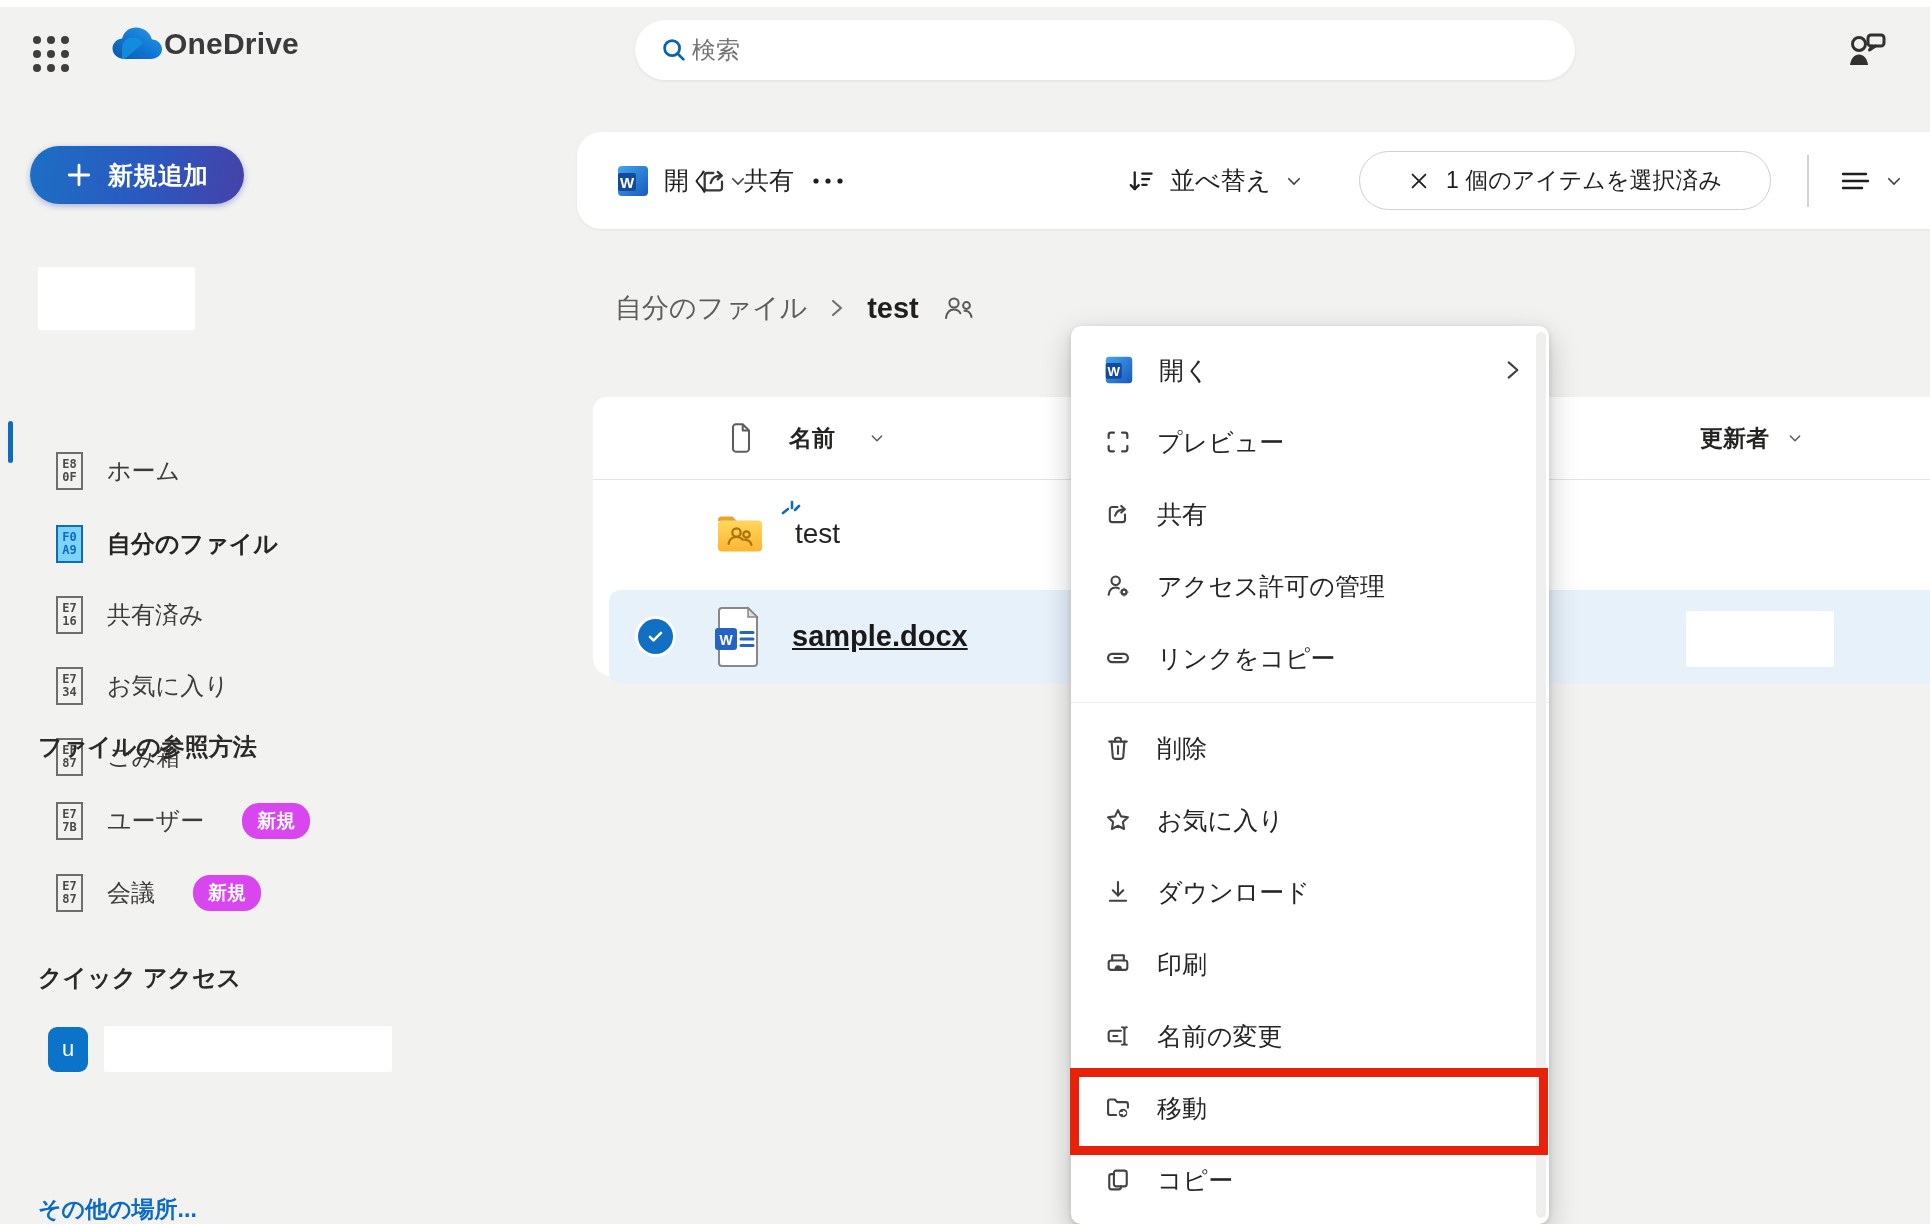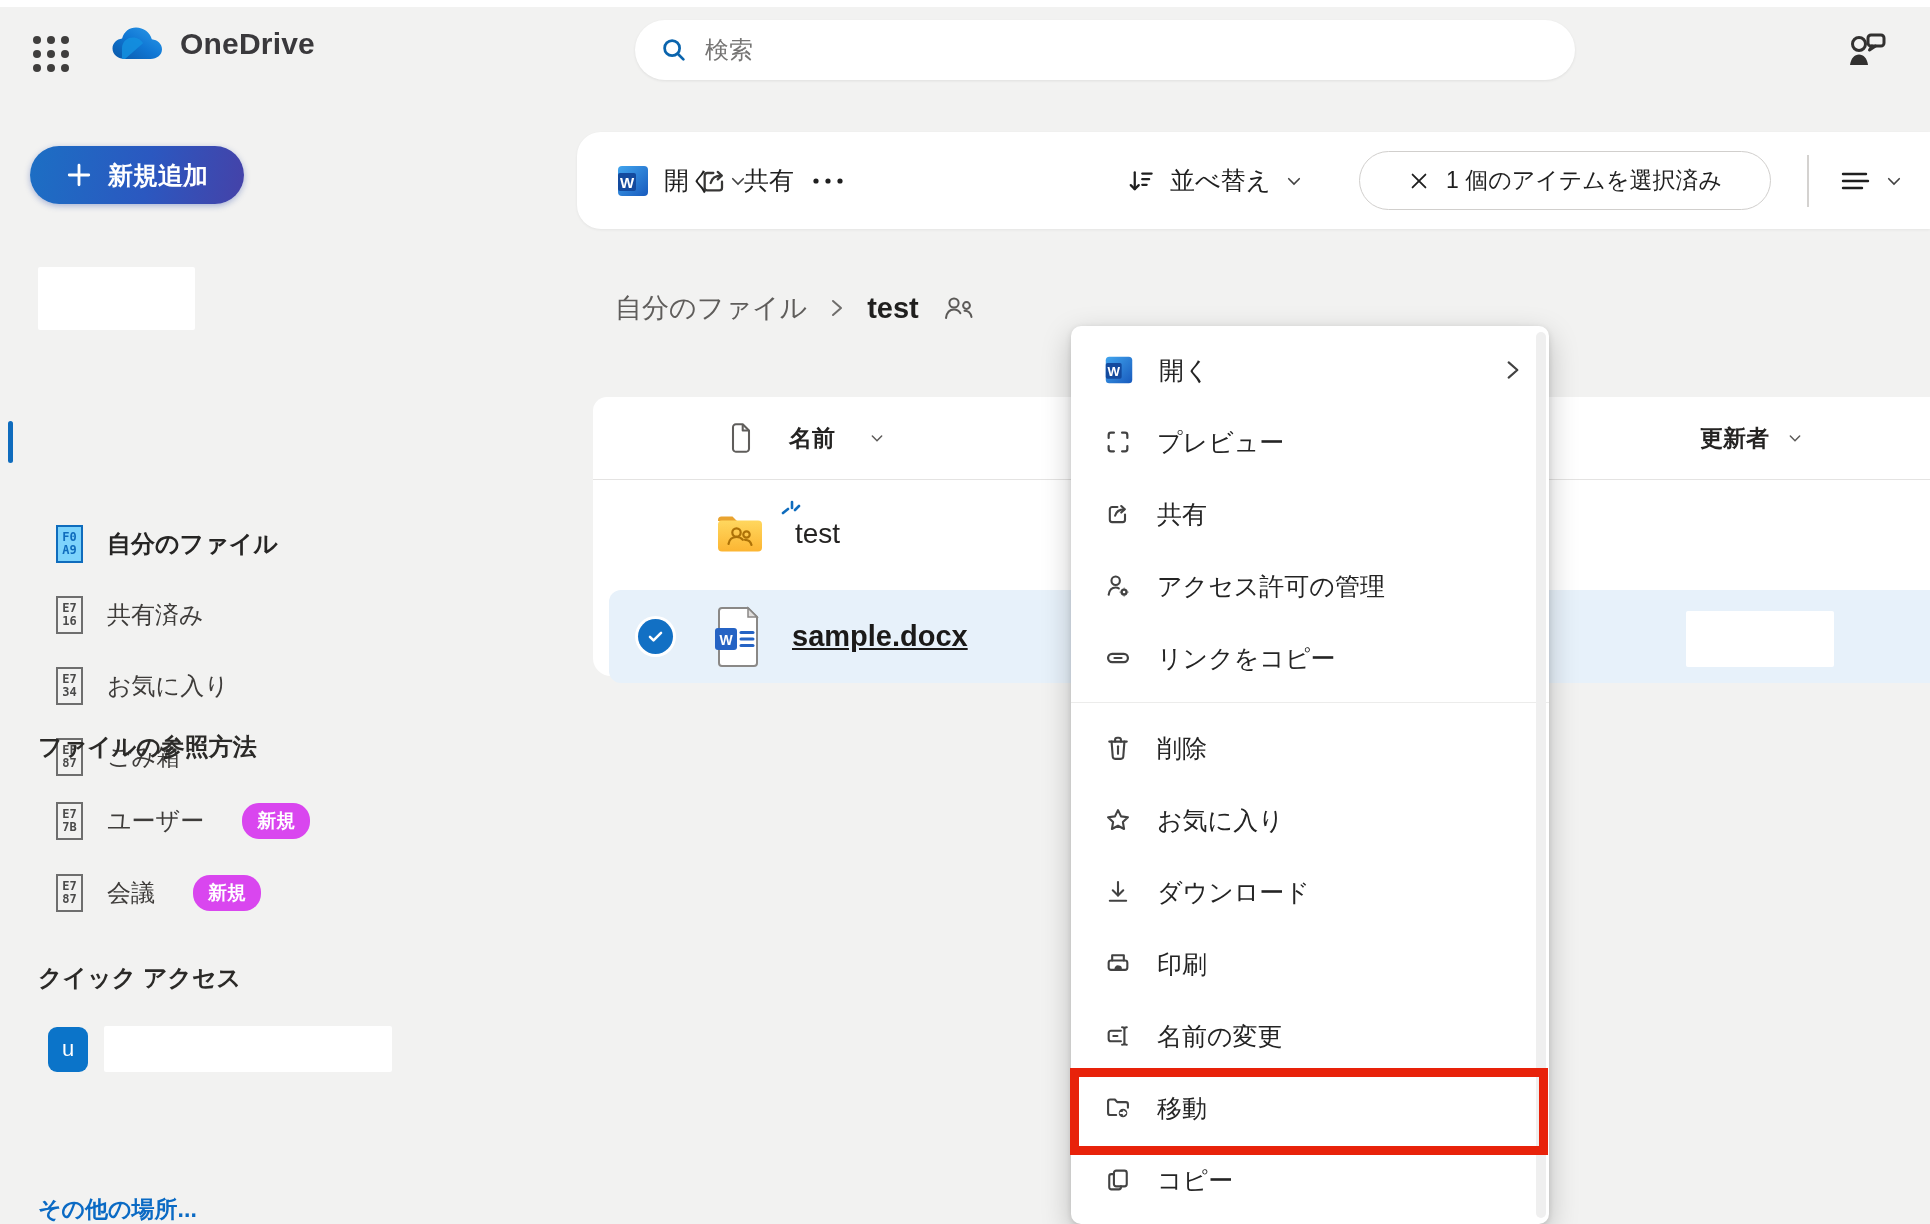--- a/index.html
+++ b/index.html
@@ -4,23 +4,23 @@
 <style>
   * { margin:0; padding:0; box-sizing:border-box; }
   html,body { width:1930px; height:1224px; overflow:hidden; }
   body { font-family:"Liberation Sans","DejaVu Sans",sans-serif; background:#f2f2f1; color:#242424; }
   .screen { position:relative; width:1930px; height:1224px; }
   .topstrip { position:absolute; left:0; top:0; width:100%; height:7px; background:#ffffff; }
 
   
   .topbar { position:absolute; left:0; top:7px; width:100%; height:95px; }
   .waffle { position:absolute; left:26px; top:20px; width:54px; height:54px; border:none; background:transparent; cursor:pointer; }
-  .logo { position:absolute; left:108px; top:18px; display:flex; align-items:center; gap:16px; }
+  .logo { position:absolute; left:108px; top:18px; display:flex; align-items:center; }
   .logo-text { font-size:30px; font-weight:600; color:#3a393c; letter-spacing:.2px; }
-  .search { position:absolute; left:635px; top:13px; width:940px; height:60px; background:#fff; border-radius:30px; box-shadow:0 1px 3px rgba(0,0,0,.08); display:flex; align-items:center; padding:0 24px; gap:16px; }
+  .search { position:absolute; left:635px; top:13px; width:940px; height:60px; background:#fff; border-radius:30px; box-shadow:0 1px 3px rgba(0,0,0,.08); display:flex; align-items:center; padding:0 24px; gap:3px; }
   .search input { border:none; outline:none; flex:1; font-size:24px; color:#333; background:transparent; font-family:inherit; }
   .search input::placeholder { color:#767574; }
   .feedback-btn { position:absolute; left:1842px; top:18px; width:52px; height:52px; background:transparent; border:none; cursor:pointer; }
 
   
   .sidebar { position:absolute; left:0; top:102px; width:480px; height:1122px; }
   .new-btn { position:absolute; left:30px; top:44px; width:214px; height:58px; border:none; border-radius:29px; background:linear-gradient(100deg,#1c6fc4 0%,#2b58c0 55%,#4542a8 100%); color:#fff; font-size:25px; font-weight:700; display:flex; align-items:center; justify-content:center; gap:16px; cursor:pointer; font-family:inherit; box-shadow:0 2px 6px rgba(30,60,160,.35); }
   .redact { background:#fff; border-radius:2px; position:absolute; }
   .redact-profile { left:38px; top:165px; width:157px; height:63px; }
   .nav-item { position:absolute; left:0; width:470px; height:60px; display:flex; align-items:center; padding-left:56px; gap:24px; cursor:pointer; }
@@ -138,20 +138,27 @@
   <aside class="sidebar">
     <button class="new-btn">
       <svg class="icon" width="26" height="26" viewBox="0 0 24 24" fill="none" stroke="#fff" stroke-width="2.6" stroke-linecap="round">
           <path d="M12 3v18M3 12h18"></path>
         </svg>
       <span>新規追加</span>
     </button>
     <div class="redact redact-profile"></div>
     <div class="selbar"></div>
 
+    <div class="nav-item" style="top:339px">
+      <span class="tofu">
+          <span>E8</span>
+          <span>0F</span>
+        </span>
+      <span class="nav-label">ホーム</span>
+    </div>
     <div class="nav-item selected" style="top:412px">
       <span class="tofu blue">
           <span>F0</span>
           <span>A9</span>
         </span>
       <span class="nav-label">自分のファイル</span>
     </div>
     <div class="nav-item" style="top:483px">
       <span class="tofu">
           <span>E7</span>

